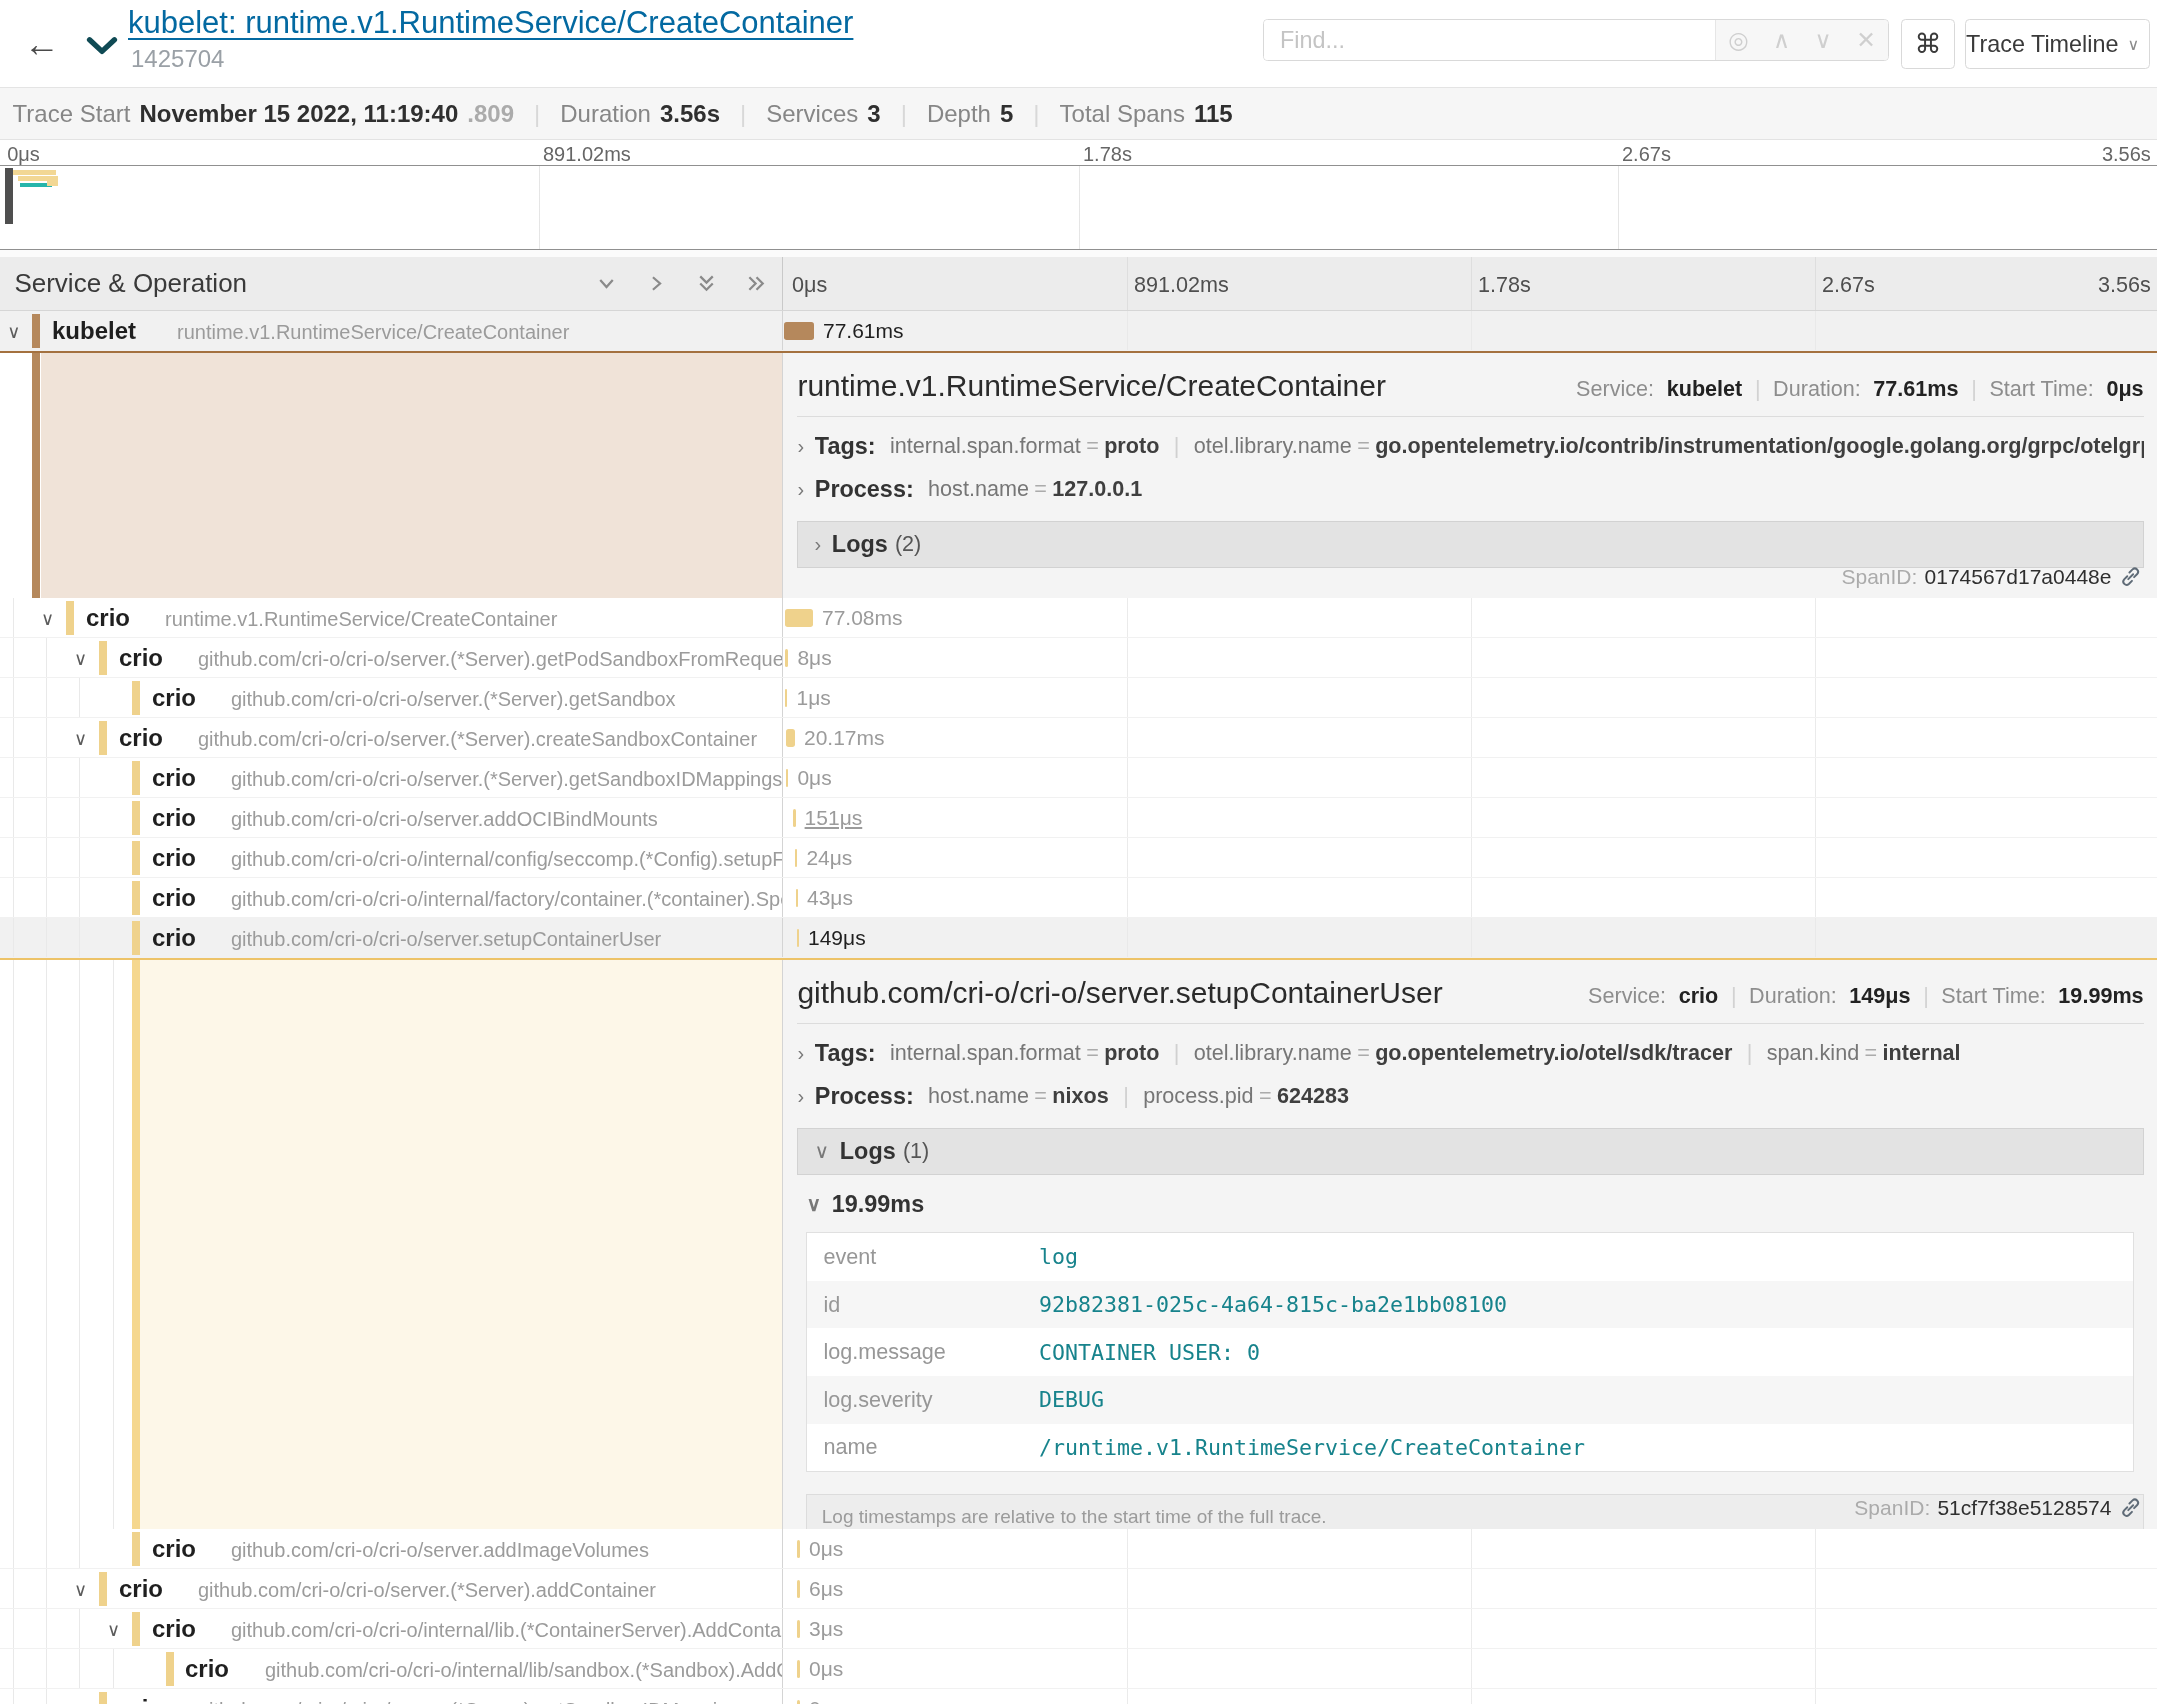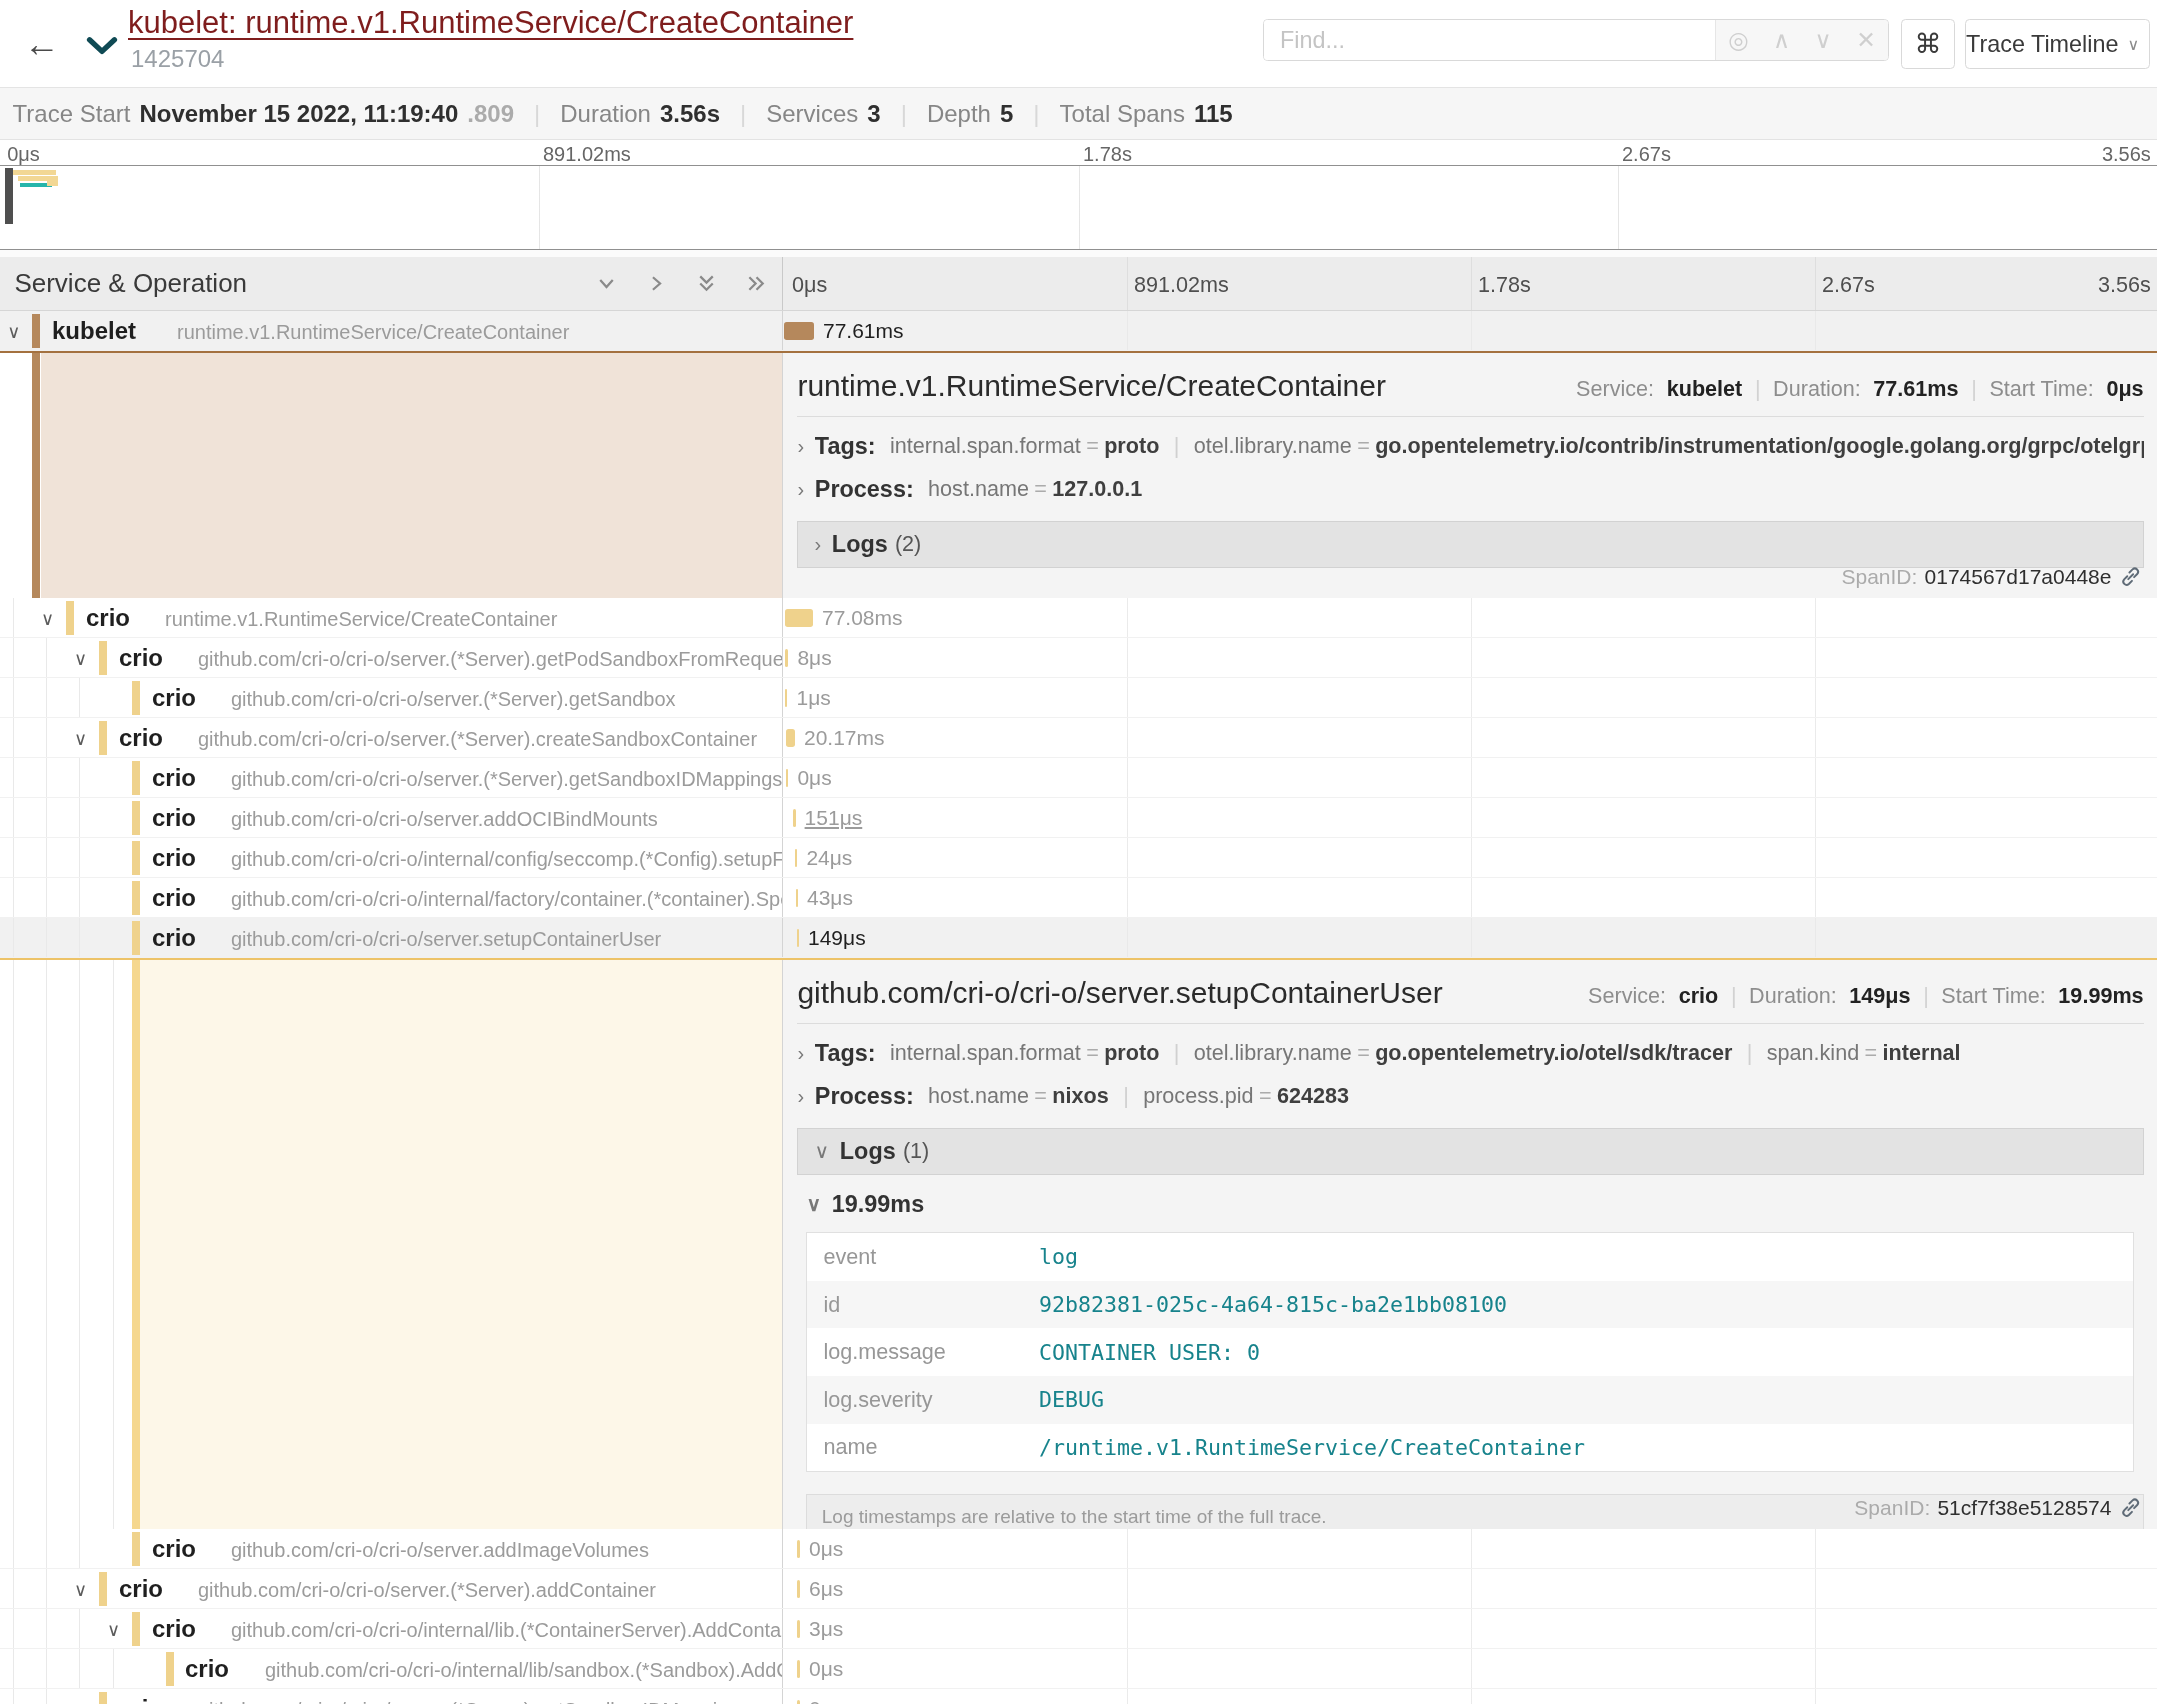--- a/index.html
+++ b/index.html
@@ -5,21 +5,21 @@
   * { margin:0; padding:0; box-sizing:border-box; }
   html,body { background:#fff; }
   body { width:2158px; font-family:"Liberation Sans", sans-serif; }
   .app { position:relative; width:2158px; height:1705px; overflow:hidden; background:#fff; }
 
   
   .tophdr { position:relative; height:88px; background:#fff; border-bottom:0.9px solid #e4e4e4; }
   .backbtn { position:absolute; left:16px; top:0; width:52px; height:88px; font-size:36px; color:#4a4a4a;
              display:flex; align-items:center; justify-content:center; cursor:pointer; }
   .titlecollapser { position:absolute; left:86px; top:36px; cursor:pointer; }
-  .trace-title { position:absolute; left:128px; top:5.4px; font-size:31px; color:#7f1d1d;
+  .trace-title { position:absolute; left:128px; top:5.4px; font-size:31px; color:#0369a1;
                  text-decoration:underline; text-decoration-thickness:1.8px; text-underline-offset:5.4px; cursor:pointer; white-space:nowrap; }
   .trace-id { position:absolute; left:131px; top:45px; font-size:24px; color:#9aa0a6; }
   .findwrap { position:absolute; left:1263px; top:19px; width:626px; height:42px; border:0.9px solid #d9d9d9;
               border-radius:4.5px; display:flex; overflow:hidden; background:#fff; }
   .findinput { flex:1; border:0; outline:none; padding:0 16px; font-size:23.4px; color:#444; font-family:"Liberation Sans",sans-serif; }
   .findinput::placeholder { color:#c4c4c4; }
   .findbtns { width:173px; background:#f7f7f7; border-left:0.9px solid #e6e6e6; display:flex; align-items:center; justify-content:space-around; color:#cfcfcf; font-size:23.4px; }
   .findbtns span { cursor:pointer; }
   .kbbtn { position:absolute; left:1901px; top:19px; width:54px; height:50px; border:0.9px solid #d9d9d9; border-radius:4.5px;
            display:flex; align-items:center; justify-content:center; font-size:27px; color:#3a3a3a; background:#fff; cursor:pointer; }

